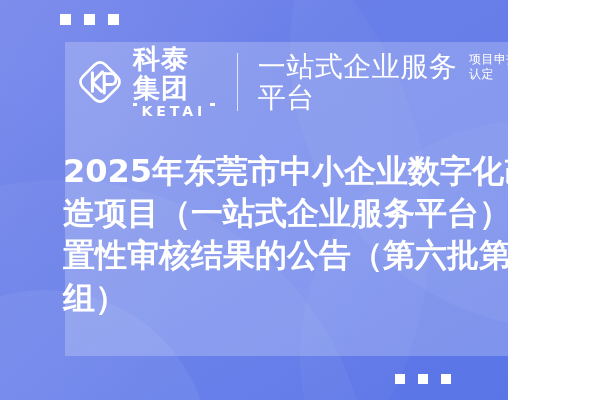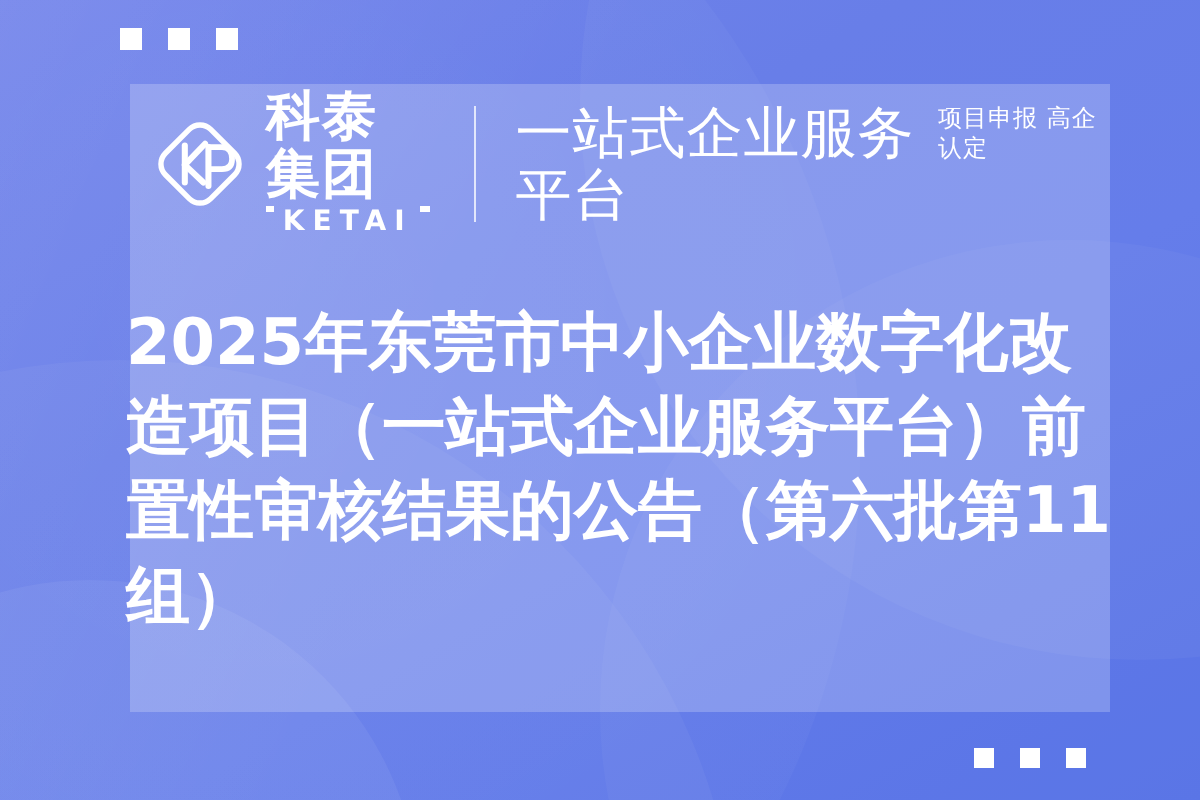--- a/index.html
+++ b/index.html
@@ -2,21 +2,21 @@
 <html><head>
 <meta charset="utf-8">
 <style>
   html, body {
     margin: 0;
     padding: 0;
     background: #ffffff;
   }
   #banner {
     position: relative;
-    width: 600px;
+    width: 508px;
     height: 400px;
     overflow: hidden;
     font-family: "DejaVu Sans", "Liberation Sans", sans-serif;
     background: linear-gradient(150deg, #6e80ea 0%, #6279e8 35%, #5f78ea 60%, #5470e6 100%);
     text-decoration: underline;
   }
 
   
   .arc {
     position: absolute;

